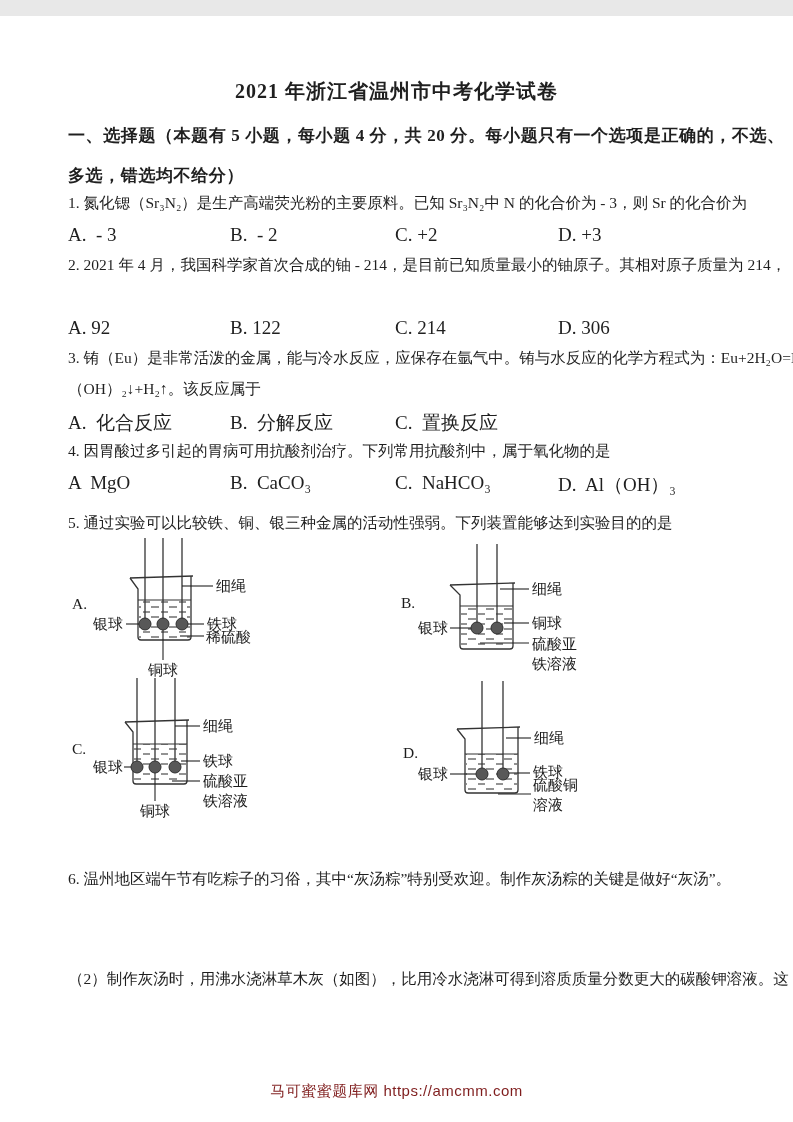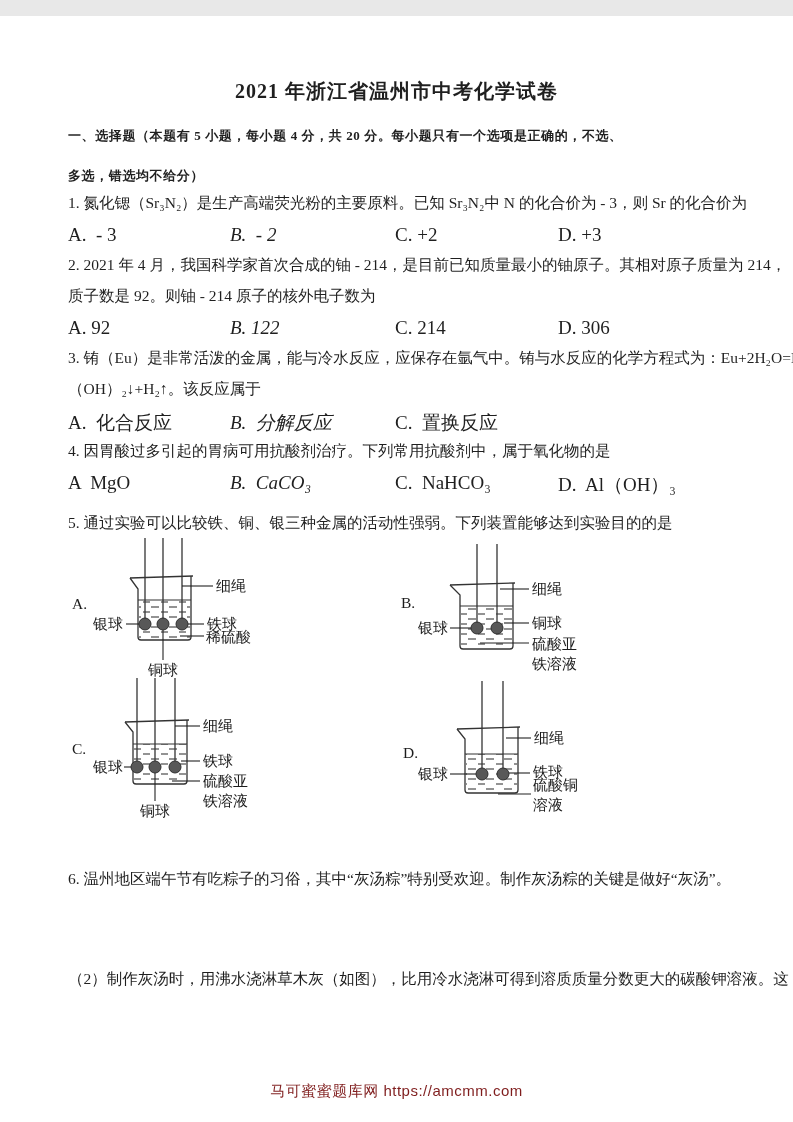--- a/index.html
+++ b/index.html
@@ -2,26 +2,26 @@
 <html><head>
 <meta charset="utf-8">
 <style>
   html,body{margin:0;padding:0;background:#e8e8e8;}
   .page{
     position:relative;width:793px;height:1122px;background:#ffffff;
     font-family:"Liberation Serif","DejaVu Serif",serif;color:#1f1f1f;overflow:hidden;
     margin:16px auto;
   }
   .line{position:absolute;left:68px;width:662px;font-size:15.5px;line-height:20px;white-space:nowrap;}
-  .bold{font-weight:bold;font-size:13px;letter-spacing:0.6px;}
+  .bold{font-weight:bold;font-size:17px;letter-spacing:0.6px;}
   .title{position:absolute;top:62px;left:0;width:100%;text-align:center;
          font-size:20px;font-weight:bold;letter-spacing:1px;}
   .opts{position:absolute;left:68px;width:662px;display:flex;font-size:19px;white-space:pre;}
   .opts .o1{width:162px;}
-  .opts .o2{width:165px;font-style:italic;}
+  .opts .o2{width:165px;}
   .opts .o3{width:163px;}
   .opts .o4{flex:1;}
   .diag{position:absolute;}
   svg text{font-family:"Liberation Serif","DejaVu Serif",serif;font-size:15px;fill:#1c1c1c;}
   svg text.dletter{font-size:15.5px;}
   .footer{position:absolute;top:1066px;left:0;width:100%;text-align:center;
           font-family:"Liberation Sans","DejaVu Sans",sans-serif;font-size:15px;color:#7f1d1d;letter-spacing:0.5px;}
 </style>
 </head>
 <body>
@@ -44,21 +44,20 @@
 
   <div class="line" style="top:177px">1. 氮化锶（Sr₃N₂）是生产高端荧光粉的主要原料。已知 Sr₃N₂中 N 的化合价为 - 3，则 Sr 的化合价为</div>
   <div class="opts" style="top:208px">
     <span class="o1">A.  - 3</span>
     <span class="o2">B.  - 2</span>
     <span class="o3">C. +2</span>
     <span class="o4">D. +3</span>
   </div>
 
   <div class="line" style="top:239px">2. 2021 年 4 月，我国科学家首次合成的铀 - 214，是目前已知质量最小的铀原子。其相对原子质量为 214，</div>
-  <div class="line" style="top:270px">质子数是 92。则铀 - 214 原子的核外电子数为</div>
   <div class="opts" style="top:301px">
     <span class="o1">A. 92</span>
     <span class="o2">B. 122</span>
     <span class="o3">C. 214</span>
     <span class="o4">D. 306</span>
   </div>
 
   <div class="line" style="top:332px">3. 铕（Eu）是非常活泼的金属，能与冷水反应，应保存在氩气中。铕与水反应的化学方程式为：Eu+2H₂O=Eu</div>
   <div class="line" style="top:363px">（OH）₂↓+H₂↑。该反应属于</div>
   <div class="opts" style="top:394px">

